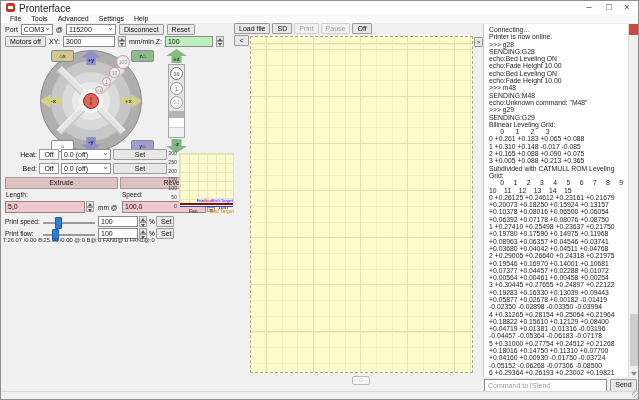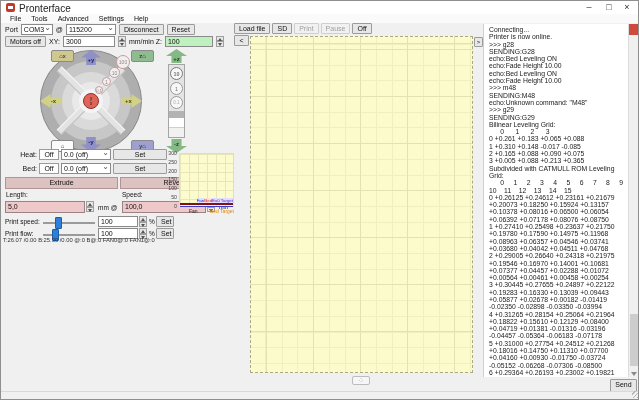--- a/index.html
+++ b/index.html
@@ -355,19 +355,20 @@
       <div class="console-line">4 +0.31265 +0.28154 +0.25064 +0.21964 +0.18822 +0.15610 +0.12129 +0.08400 +0.04719 +0.01381 -0.01316 -0.03196 -0.04457 -0.05364 -0.06183 -0.07178</div>
       <div class="console-line">5 +0.31000 +0.27754 +0.24512 +0.21268 +0.18016 +0.14750 +0.11310 +0.07700 +0.04160 +0.00930 -0.01750 -0.03724 -0.05152 -0.06268 -0.07306 -0.08500</div>
       <div class="console-line">6 +0.29364 +0.26193 +0.23002 +0.19821 +0.16681 +0.13614 +0.10518 +0.07372 +0.04328 +0.01540 -0.00840 -0.02689 -0.04110 -0.05285 -0.06399 -0.07636</div>
     </div>
   <div class="scrollbar">
     <div class="scroll-up"></div>
     <div class="scroll-thumb"></div>
     <div class="scroll-down"></div>
   </div>
 
+  <input class="cmd-input" placeholder="Command to [S]end" style="">
   <span class="btn send-btn">Send</span>
 
   <div class="statusbar">
     <div class="resize-grip"></div>
   </div>
 
 </div>
 
 </body></html>

